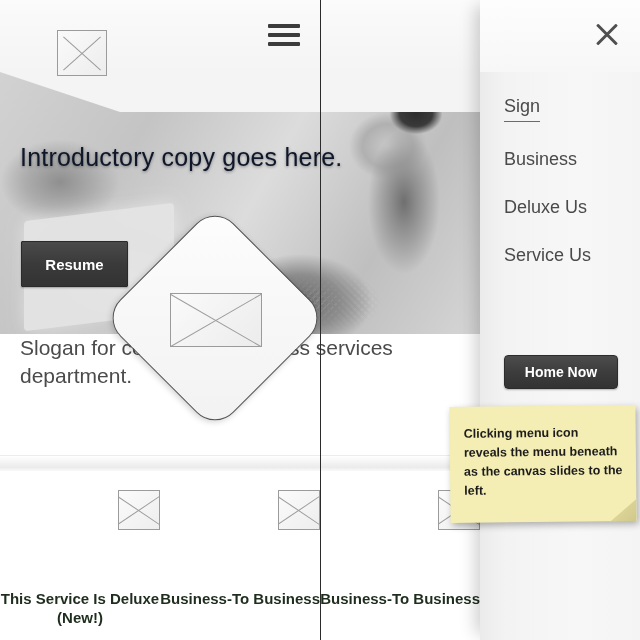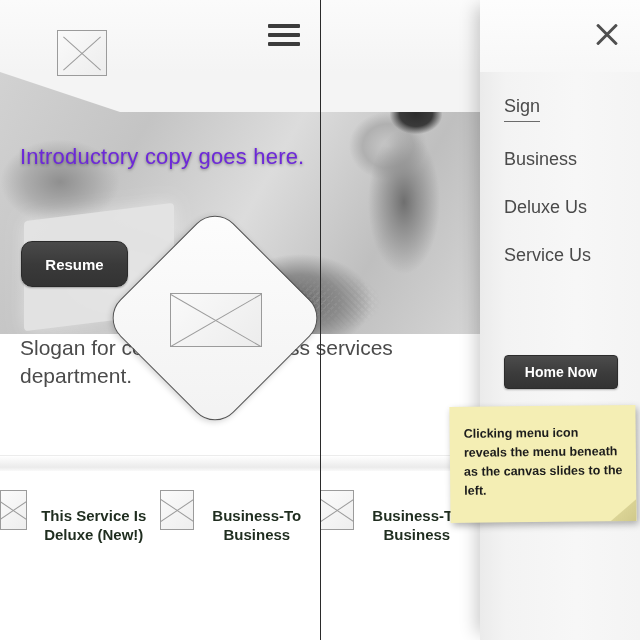--- a/index.html
+++ b/index.html
@@ -45,25 +45,25 @@
   .hero .hatch{position:absolute;left:248px;top:190px;width:150px;height:80px;opacity:.55;
      background:repeating-linear-gradient(45deg,#8a8a8a 0 2px,rgba(0,0,0,0) 2px 5px),
                 repeating-linear-gradient(-45deg,#9a9a9a 0 2px,rgba(0,0,0,0) 2px 5px);
      -webkit-mask-image:radial-gradient(ellipse 75px 40px at 50% 50%,#000 0%,transparent 78%);
              mask-image:radial-gradient(ellipse 75px 40px at 50% 50%,#000 0%,transparent 78%);}
   .hero .dev{position:absolute;left:160px;top:218px;width:130px;height:52px;background:#4a4a4a;
      transform:skewY(-9deg);opacity:.85;border-radius:3px;}
   .hero .lap{position:absolute;left:24px;top:140px;width:150px;height:110px;background:#e6e6e6;
      transform:skewY(-7deg);opacity:.9;border-radius:4px;box-shadow:0 0 18px rgba(255,255,255,.5);}
   .hero-title{position:absolute;left:20px;top:138px;width:440px;z-index:5;
-     font-size:22px;line-height:38px;color:#6d28d9;font-weight:400;letter-spacing:.2px;
+     font-size:25px;line-height:38px;color:#0f172a;font-weight:400;letter-spacing:.2px;
      text-shadow:0 1px 3px rgba(60,60,60,.55);}
   .resume-btn{position:absolute;left:21px;top:241px;width:105px;height:44px;z-index:5;
      background:linear-gradient(180deg,#4a4a4a 0%,#3a3a3a 50%,#333 100%);
-     border:1px solid #2a2a2a;border-radius:11px;color:#fff;font-size:15px;font-weight:bold;
+     border:1px solid #2a2a2a;border-radius:1px;color:#fff;font-size:15px;font-weight:bold;
      display:flex;align-items:center;justify-content:center;cursor:pointer;
      box-shadow:0 1px 2px rgba(0,0,0,.3);}
 
   
   .diamond-wrap{position:absolute;left:135px;top:238px;width:160px;height:160px;z-index:6;}
   .diamond{position:absolute;inset:0;background:linear-gradient(135deg,#fdfdfd,#f2f2f2);
      border:1px solid #555;border-radius:26px;transform:rotate(45deg);
      box-shadow:0 2px 6px rgba(0,0,0,.18);}
   .diamond-inner{position:absolute;left:35px;top:55px;width:90px;height:52px;
      border:1px solid #9b9b9b;background:linear-gradient(135deg,#fafafa,#ececec);overflow:hidden;}
@@ -73,21 +73,21 @@
   
   .slogan-sec{position:absolute;left:0;top:334px;width:480px;height:124px;background:#fff;z-index:2;}
   .slogan{position:absolute;left:20px;top:0;width:440px;font-size:21px;line-height:28px;color:#4b4b4b;}
   .divider{position:absolute;left:0;top:455px;width:480px;height:16px;z-index:2;
      background:linear-gradient(180deg,#ffffff 0%,#f2f2f2 45%,#ebebeb 70%,#fdfdfd 100%);
      border-top:1px solid #ececec;border-bottom:1px solid #e4e4e4;}
 
   
   .services{position:absolute;left:0;top:471px;width:480px;height:169px;background:#fff;z-index:2;
      display:flex;}
-  .svc{flex:1;display:flex;align-items:flex-start;padding-top:19px;cursor:pointer;}
+  .svc{flex:1;display:flex;flex-direction:column;align-items:flex-end;padding-top:19px;cursor:pointer;gap:43px;}
   .svc-box{position:relative;width:40px;height:38px;border:1px solid #9b9b9b;
      background:linear-gradient(135deg,#fbfbfb,#eee);overflow:hidden;}
   .svc-box .d1,.svc-box .d2{position:absolute;left:-14%;top:50%;width:128%;height:1px;background:#9b9b9b;}
   .svc-box .d1{transform:rotate(34deg);} .svc-box .d2{transform:rotate(-34deg);}
   .svc-label{margin-top:16px;text-align:center;font-size:15px;line-height:19px;color:#1f2d1f;font-weight:bold;}
 
   
   .seam{position:absolute;left:320px;top:0;width:1px;height:640px;background:#2b2b2b;z-index:7;}
 
   

